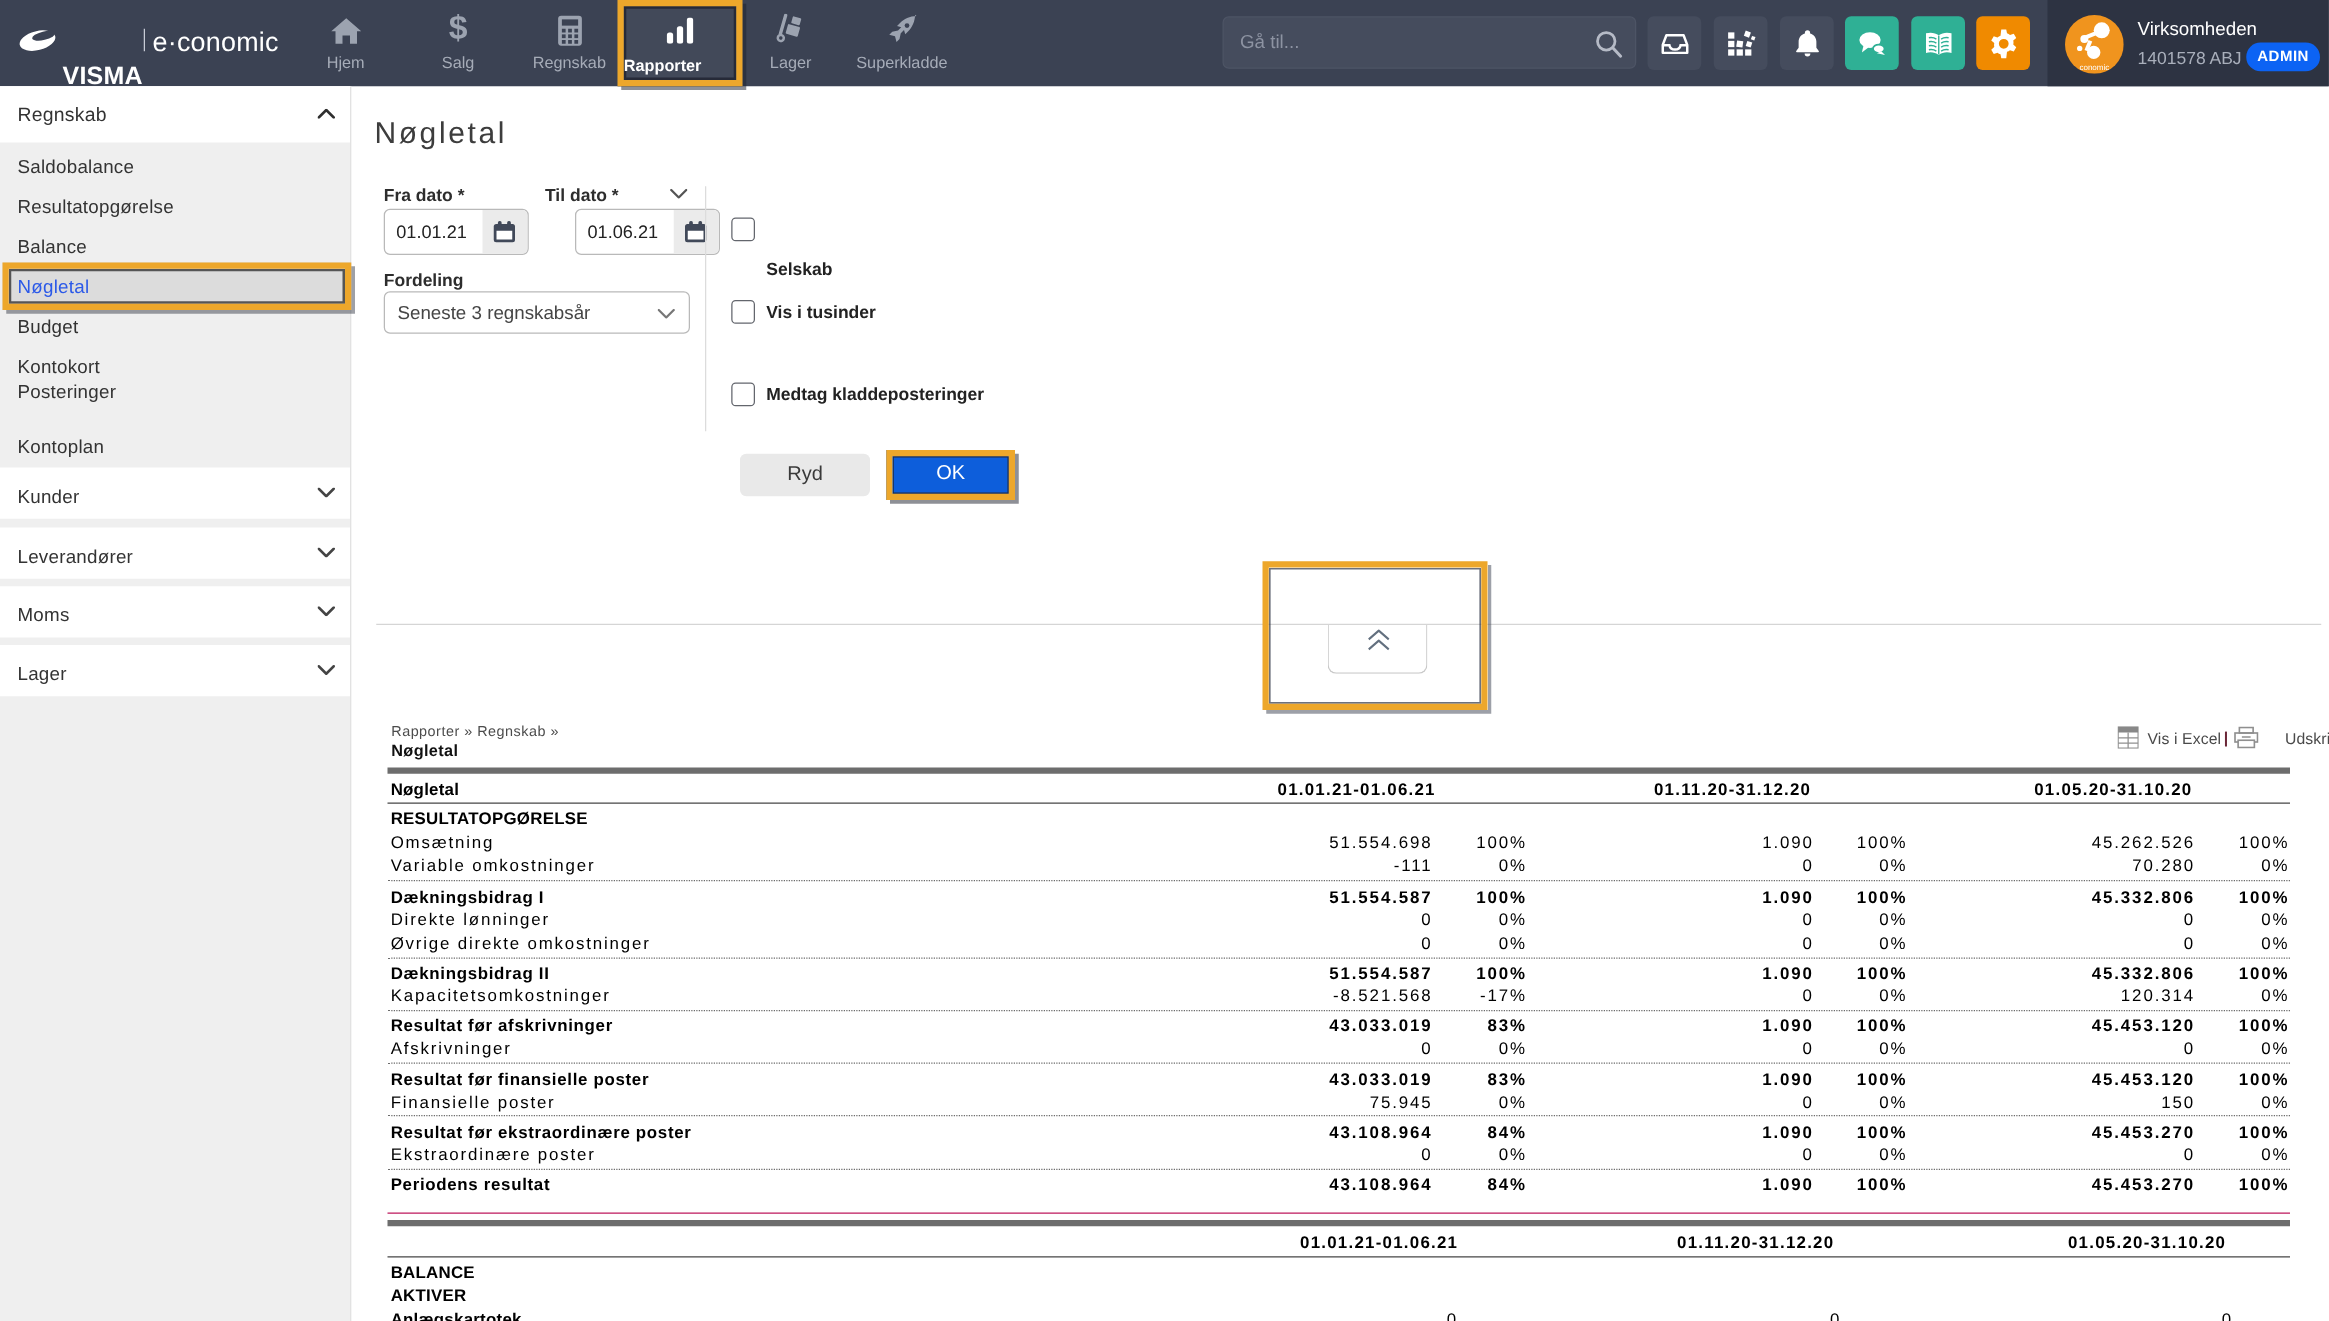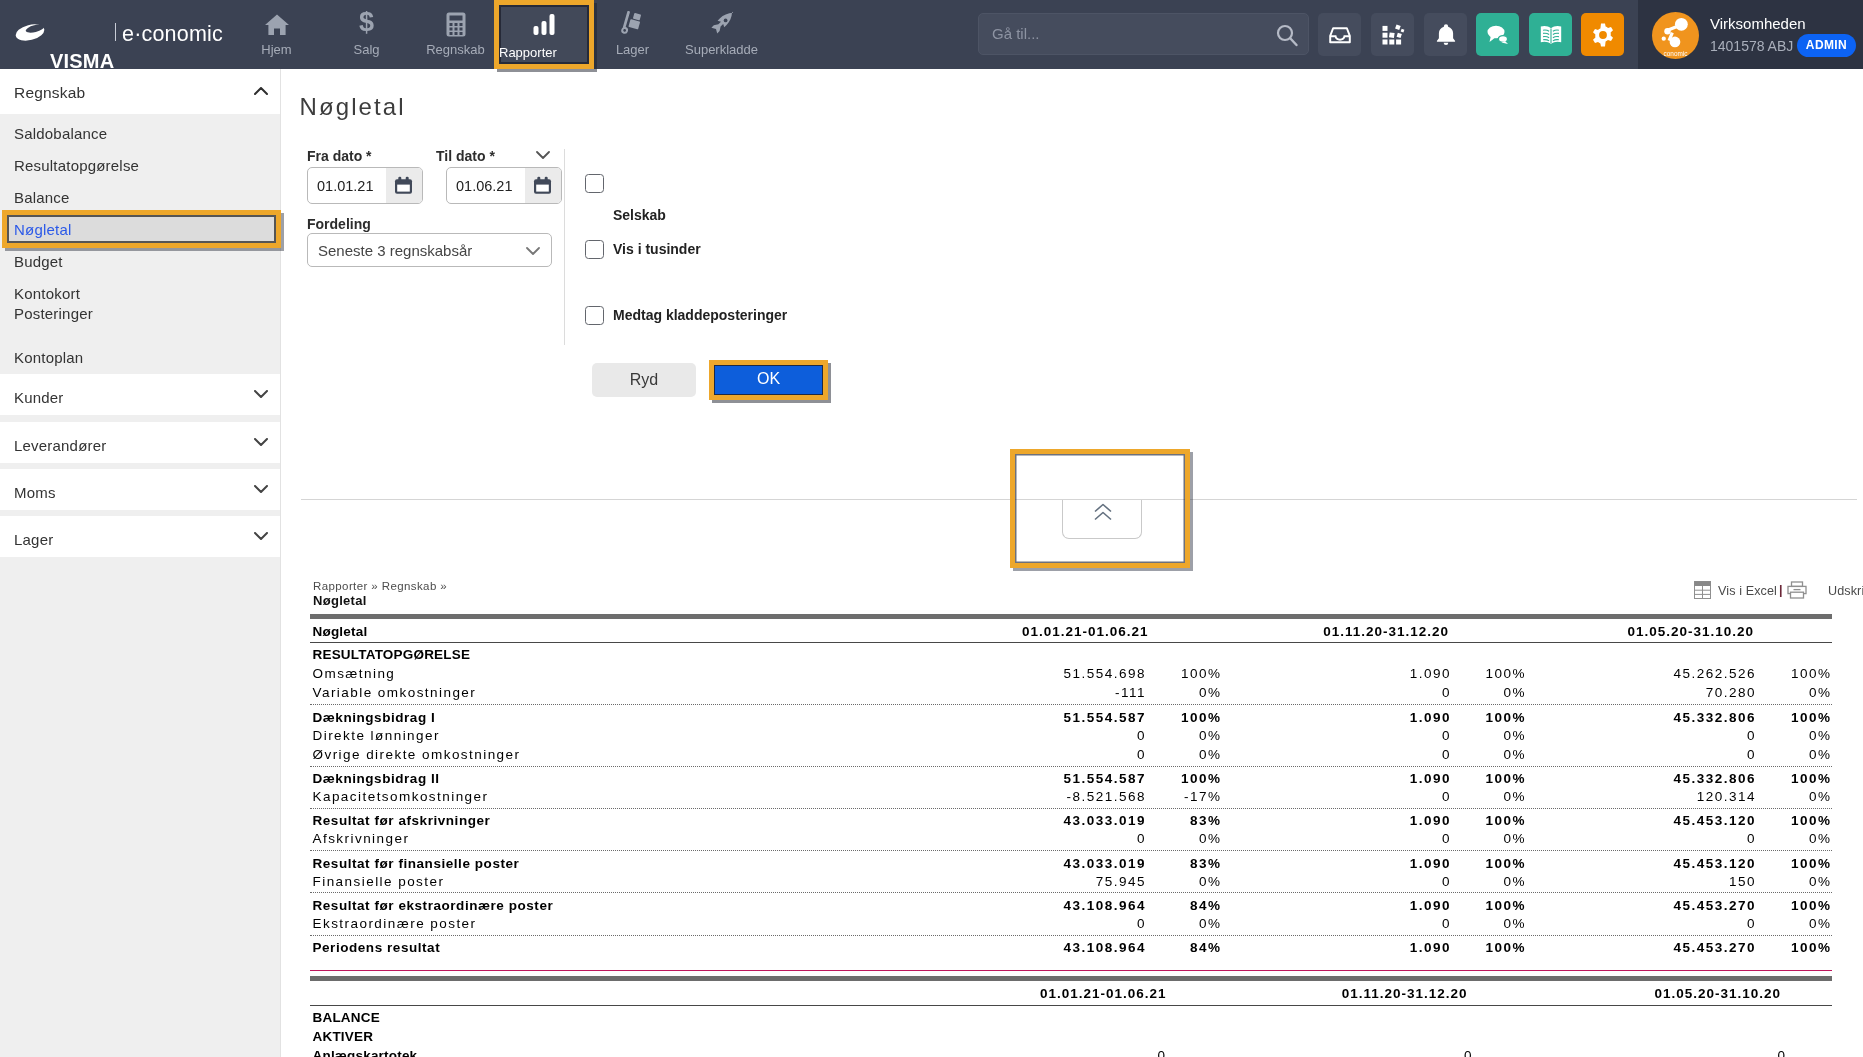--- a/index.html
+++ b/index.html
@@ -42,21 +42,21 @@
   .dinput .cal { position:absolute; right:0; top:0; width:36px; height:35px; background:#ebebeb; }
   #fsel { position:absolute; left:307px; top:233px; width:245px; height:34px; background:#fff;
      border:1px solid #b9b9b9; border-radius:5px; }
   #fsel span { position:absolute; left:10px; top:8px; font-size:15px; color:#454545; }
   #vdiv { position:absolute; left:564px; top:149px; width:1px; height:196px; background:#dcdcdc; }
   .cb { position:absolute; left:585px; width:19px; height:19px; background:#fff;
      border:1.6px solid #63666d; border-radius:3.5px; }
   .cblabel { position:absolute; left:613px; font-size:14px; font-weight:bold; color:#222; }
   #rydbtn { position:absolute; left:592px; top:363px; width:104px; height:34px; background:#e9e9e9;
      border-radius:5px; text-align:center; line-height:34px; font-size:16px; color:#3a3a3a; }
-  #okbox { position:absolute; left:709px; top:360px; width:119px; height:40px; border:5px solid #eda72b;
+  #okbox { position:absolute; left:709px; top:360px; width:103px; height:40px; border:5px solid #eda72b;
      box-shadow:inset 0 0 0 1px rgba(33,37,50,.9), 3px 3px 0 rgba(30,34,46,.5); background:#0d5edb; }
   #okbox span { position:absolute; left:0; right:0; top:5px; text-align:center; font-size:16px; color:#fff; }
   #hr1 { position:absolute; left:301px; top:499px; width:1556px; height:1px; background:#d5d5d5; }
   #tab { position:absolute; left:1062px; top:500px; width:80px; height:39px; background:#fff;
      border:1px solid #c9c9c9; border-top:none; border-radius:0 0 7px 7px; }
   #tabbox { position:absolute; left:1010px; top:449px; width:180px; height:119px; border:5px solid #eda72b;
      box-shadow:inset 0 0 0 1.5px rgba(45,52,70,.7), 3px 3px 0 rgba(60,65,82,.5); }
   
   #crumb { position:absolute; left:313px; top:580px; font-size:11.5px; color:#4c4c4c; letter-spacing:.4px; }
   #crumb2 { position:absolute; left:313px; top:592.5px; font-size:13px; font-weight:bold; color:#111; letter-spacing:.3px; }
@@ -140,21 +140,21 @@
     <span class="navlabel">Superkladde</span>
     </div>
   <div id="rapptile">
     <svg class="abs" style="left:34px; top:9px;" width="23" height="21" viewBox="0 0 23 21">
       <g fill="#fff">
           <rect x="0.5" y="12" width="5" height="9" rx="2"></rect>
           <rect x="8.5" y="7" width="5" height="14" rx="2"></rect>
           <rect x="16.5" y="0" width="5" height="21" rx="2"></rect>
         </g>
     </svg>
-    <span class="navlabel" style="color:#fff;font-weight:normal;top:40px;">Rapporter</span>
+    <span class="navlabel" style="color:#fff;font-weight:bold;top:40px;">Rapporter</span>
     </div>
   <div id="searchbox">
       <span>Gå til...</span>
     <svg class="abs" style="left:296px; top:9px;" width="24" height="25" viewBox="0 0 24 25">
       <circle cx="10" cy="10" r="7" fill="none" stroke="#b5bac6" stroke-width="2.2"></circle>
       <line x1="15.2" y1="15.2" x2="21.5" y2="22" stroke="#b5bac6" stroke-width="2.4" stroke-linecap="round"></line>
     </svg>
   </div>
   <div class="tile" style="left:1318px;">
     <svg width="25" height="25" viewBox="0 0 24 24">
@@ -270,21 +270,21 @@
 <div class="dinput" style="left:307px;">
     <span class="val">01.01.21</span>
     <span class="cal"></span>
     <svg class="abs" style="right:9px; top:8px;" width="19" height="19" viewBox="0 0 19 19">
       <rect x="1" y="3.2" width="17" height="14.6" rx="2" fill="#414959"></rect>
       <rect x="3.2" y="8.6" width="12.6" height="7" fill="#fff"></rect>
       <rect x="4.3" y="0.8" width="3" height="4.6" rx="1.3" fill="#414959"></rect>
       <rect x="11.7" y="0.8" width="3" height="4.6" rx="1.3" fill="#414959"></rect>
     </svg>
   </div>
-<div class="dinput" style="left:446px;text-align:right;">
+<div class="dinput" style="left:460px;text-align:right;">
     <span class="val">01.06.21</span>
     <span class="cal"></span>
     <svg class="abs" style="right:9px; top:8px;" width="19" height="19" viewBox="0 0 19 19">
       <rect x="1" y="3.2" width="17" height="14.6" rx="2" fill="#414959"></rect>
       <rect x="3.2" y="8.6" width="12.6" height="7" fill="#fff"></rect>
       <rect x="4.3" y="0.8" width="3" height="4.6" rx="1.3" fill="#414959"></rect>
       <rect x="11.7" y="0.8" width="3" height="4.6" rx="1.3" fill="#414959"></rect>
     </svg>
   </div>
 <div class="flabel" style="left:307px; top:216px;">Fordeling</div>

